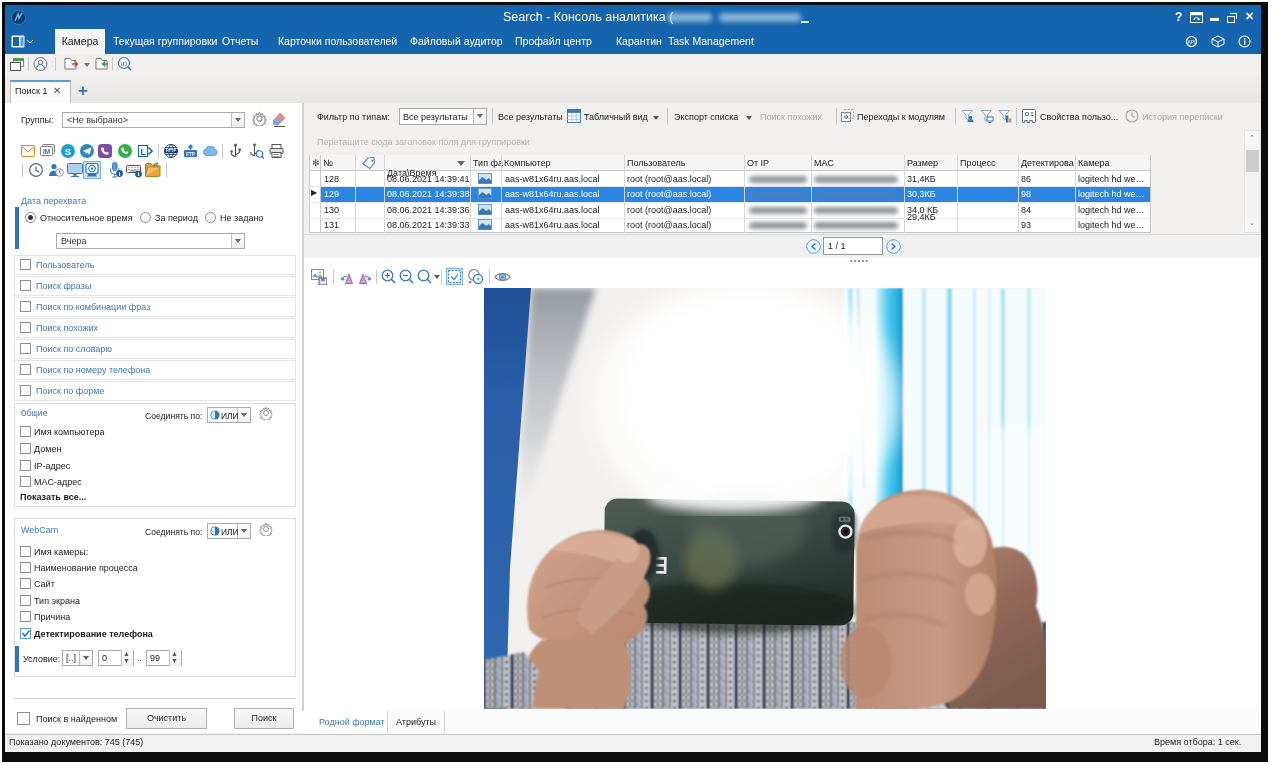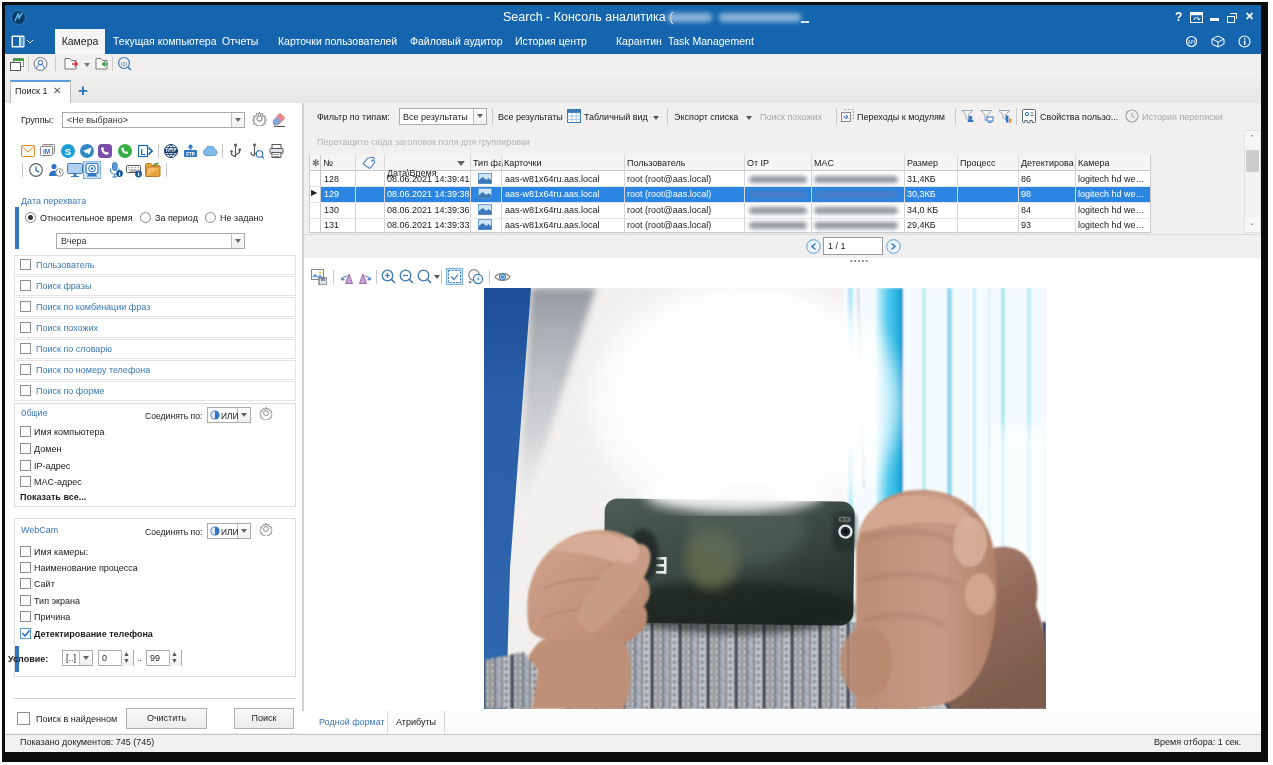--- a/index.html
+++ b/index.html
@@ -58,25 +58,25 @@
  <div class="tx" style="left:1245px;top:10px;color:#fff;font-size:11px;font-weight:bold">✕</div>
 
  <div class="menubar"></div>
  <svg class="ab" style="left:11px;top:35px" width="22" height="13" viewBox="0 0 22 13">
   <rect x="0.5" y="0.5" width="13" height="12" rx="1" fill="#fff" opacity=".95"></rect>
   <rect x="2" y="2" width="6" height="9" fill="#1465ae"></rect>
   <rect x="9.5" y="2" width="3" height="9" fill="#5d9bd3"></rect>
   <path d="M16 5 l3 3 l3 -3" stroke="#fff" fill="none"></path>
  </svg>
  <div class="mitem" style="left:55px;width:50px;background:#f5f5f5;color:#1a1a1a;">Камера</div>
- <div class="mitem" style="left:113px;">Текущая компьютера</div>
+ <div class="mitem" style="left:113px;">Текущая группировки</div>
  <div class="mitem" style="left:222px;">Отчеты</div>
  <div class="mitem" style="left:278px;">Карточки пользователей</div>
  <div class="mitem" style="left:410px;">Файловый аудитор</div>
- <div class="mitem" style="left:515px;">История центр</div>
+ <div class="mitem" style="left:515px;">Профайл центр</div>
  <div class="mitem" style="left:616px;">Карантин</div>
  <div class="mitem" style="left:668px;">Task Management</div>
  <svg class="ab" style="left:1185px;top:35px" width="13" height="13" viewBox="0 0 13 13">
   <circle cx="6.5" cy="6.5" r="5" fill="none" stroke="#fff" stroke-width="1.2"></circle>
   <text x="6.5" y="8.5" font-size="4.5" fill="#fff" text-anchor="middle" font-family="Liberation Sans">API</text>
  </svg>
  <svg class="ab" style="left:1211px;top:35px" width="14" height="13" viewBox="0 0 14 13">
   <path d="M1 4 L7 1 L13 4 L7 7 Z M1 4 L1 9 L7 12 L7 7 M13 4 L13 9 L7 12" fill="none" stroke="#fff" stroke-width="1"></path>
  </svg>
  <svg class="ab" style="left:1238px;top:35px" width="13" height="13" viewBox="0 0 13 13">
@@ -327,21 +327,21 @@
   <div class="cb" style="left:20px;top:595px"></div>
       <div class="tx" style="left:34px;top:596px;">Тип экрана</div>
   <div class="cb" style="left:20px;top:611px"></div>
       <div class="tx" style="left:34px;top:612px;">Причина</div>
   <div class="cb" style="left:20px;top:628px;border-color:#5d9bd3"></div>
   <svg class="ab" style="left:21px;top:629px" width="10" height="9" viewBox="0 0 10 9">
         <path d="M1.5 4 L4 7 L8.5 1.5" fill="none" stroke="#2e75c2" stroke-width="1.6"></path>
       </svg>
   <div class="tx" style="left:34px;top:629px;font-weight:bold;">Детектирование телефона</div>
   <div class="bbar" style="top:646px;height:26px;"></div>
-  <div class="tx" style="left:8px;top:654px;font-weight:bold;">Условие:</div>
+  <div class="tx" style="left:23px;top:654px;">Условие:</div>
   <div class="combo" style="left:62px;top:650px;width:31px;height:16px;">
         <div class="cArrow"></div>
       </div>
   <div class="tx" style="left:66px;top:653px;">[..]</div>
   <div class="combo" style="left:98px;top:650px;width:36px;height:16px;"></div>
   <div class="tx" style="left:102px;top:653px;">0</div>
   <div class="ab" style="left:121px;top:650px;width:12px;height:16px;background:linear-gradient(#fdfdfd,#f0f0f0);border-left:1px solid #c0c0c0;box-sizing:border-box"></div>
   <div class="tx" style="left:123px;top:650px;font-size:7px;color:#555">▲<br>▼</div>
   <div class="tx" style="left:137px;top:653px;">..</div>
   <div class="combo" style="left:146px;top:650px;width:36px;height:16px;"></div>
@@ -420,21 +420,21 @@
 
    <div class="tx" style="left:312px;top:158px;color:#444">✻</div>
    <div class="tx" style="left:323px;top:158px;">№</div>
    <svg class="ab" style="left:362px;top:157px" width="14" height="12" viewBox="0 0 14 12">
           <path d="M1 6 L6.5 1 H12.5 V6.5 L7 11.5 Z" fill="#fff" stroke="#3b78b8" transform="rotate(-8 7 6)"></path>
           <circle cx="10.3" cy="3.6" r="1.1" fill="#3b78b8"></circle>
         </svg>
    <div class="tx" style="left:387px;top:158px;margin-top:10px;">Дата\Время</div>
    <div class="ab" style="left:457px;top:161px;border:4px solid transparent;border-top:5px solid #666"></div>
    <div class="tx" style="left:473px;top:158px;">Тип фа</div>
-   <div class="tx" style="left:504px;top:158px;">Карточки</div>
+   <div class="tx" style="left:504px;top:158px;">Компьютер</div>
    <div class="tx" style="left:627px;top:158px;">Пользователь</div>
    <div class="tx" style="left:747px;top:158px;">От IP</div>
    <div class="tx" style="left:814px;top:158px;">MAC</div>
    <div class="tx" style="left:907px;top:158px;">Размер</div>
    <div class="tx" style="left:960px;top:158px;">Процесс</div>
    <div class="tx" style="left:1021px;top:158px;">Детектирова</div>
    <div class="tx" style="left:1078px;top:158px;">Камера</div>
 
    <div class="ab" style="left:321px;top:186.5px;width:829px;height:15.5px;background:#2b85e2"></div>
 
@@ -498,21 +498,21 @@
    <div class="tx" style="left:324px;top:220px;">131</div>
    <div class="tx" style="left:387px;top:220px;">08.06.2021 14:39:33</div>
    <svg class="ab" style="left:478px;top:219px" width="14" height="11" viewBox="0 0 14 11">
           <rect x=".5" y=".5" width="13" height="10" fill="#cde4f5" stroke="#6a9fd0"></rect>
           <path d="M.5 7.5 l4 -3.5 l4 3 l2 -2 l3 2.5 v3 h-13 Z" fill="#3b78b8"></path>
         </svg>
    <div class="tx" style="left:505px;top:220px;">aas-w81x64ru.aas.local</div>
    <div class="tx" style="left:627px;top:220px;">root (root@aas.local)</div>
    <div class="smudge" style="left:749px;top:222px;width:58px;height:7px;background:#8f959d"></div>
    <div class="smudge" style="left:814px;top:222px;width:84px;height:7px;background:#8f959d"></div>
-   <div class="tx" style="left:907px;top:220px;">29,4КБ</div>
+   <div class="tx" style="left:907px;top:212px;">29,4КБ</div>
    <div class="tx" style="left:1021px;top:220px;">93</div>
    <div class="tx" style="left:1078px;top:220px;">logitech hd we…</div>
   </div>
 
   <div class="ab" style="left:1244px;top:130px;width:17px;height:103px;background:#f2f2f2;border:1px solid #e2e2e2;box-sizing:border-box"></div>
   <div class="ab" style="left:1245px;top:131px;width:15px;height:15px;background:#f6f6f6"></div>
   <div class="tx" style="left:1249px;top:134px;font-size:7px;color:#707070">⌃</div>
   <div class="ab" style="left:1246px;top:150px;width:13px;height:22px;background:#cdcdcd"></div>
   <div class="ab" style="left:1245px;top:217px;width:15px;height:15px;background:#f6f6f6"></div>
   <div class="tx" style="left:1249px;top:219px;font-size:7px;color:#707070">⌄</div>
@@ -735,15 +735,15 @@
       </div>
 
   <div class="ab" style="left:304px;top:711px;width:957px;height:23px;background:#fbfbfb"></div>
   <div class="ab" style="left:300px;top:711px;width:88px;height:22px;background:#fff;border-right:1px solid #d8d8d8;box-sizing:border-box"></div>
   <div class="tx blue" style="left:319px;top:717px;">Родной формат</div>
   <div class="ab" style="left:388px;top:711px;width:57px;height:22px;border-right:1px solid #d8d8d8;box-sizing:border-box"></div>
   <div class="tx" style="left:396px;top:717px;">Атрибуты</div>
  </div>
 
  <div class="statusbar"></div>
- <div class="tx" style="left:9px;top:737px;color:#222;margin-left:11px;">Показано документов:  745 (745)</div>
+ <div class="tx" style="left:9px;top:737px;color:#222;">Показано документов:  745 (745)</div>
  <div class="tx" style="left:1154px;top:737px;color:#222;">Время отбора: 1 сек.</div>
 </div>
 
 </body></html>

